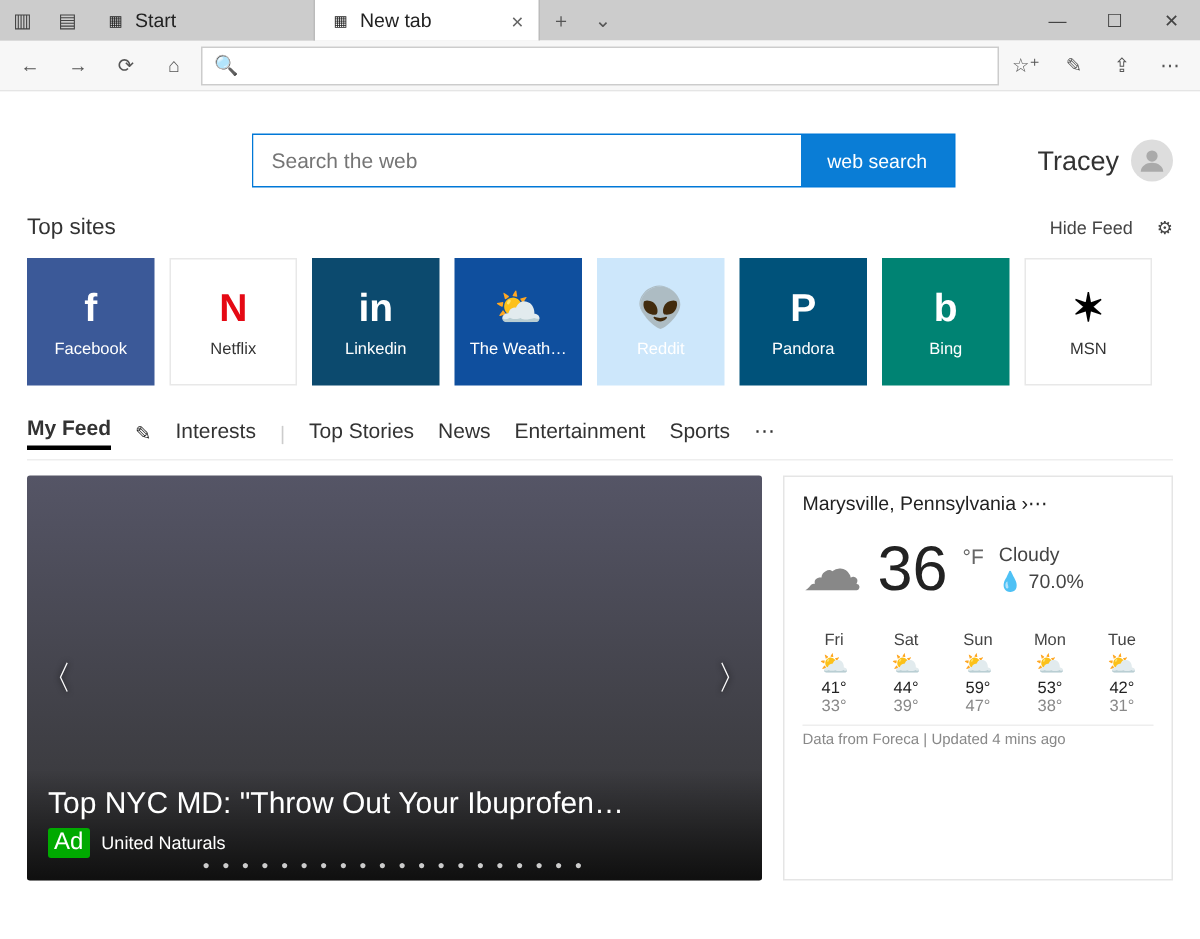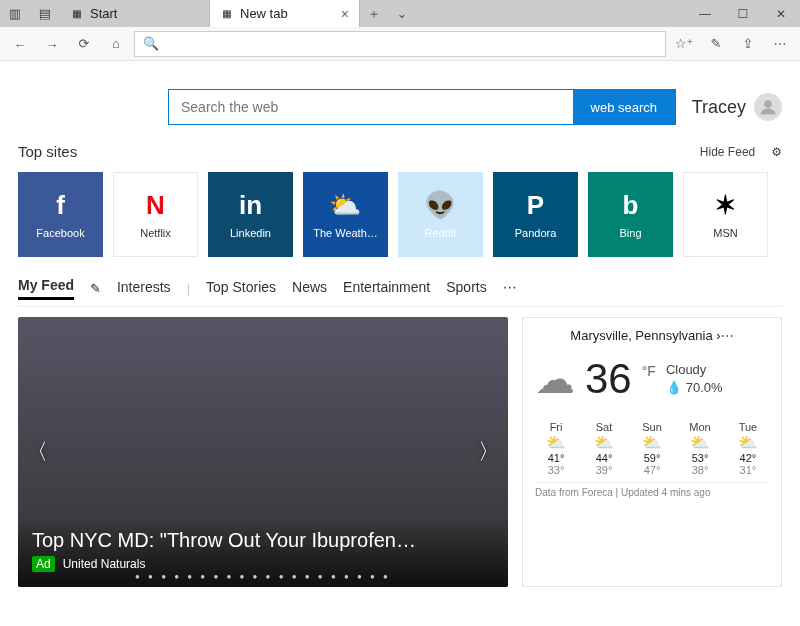--- a/index.html
+++ b/index.html
@@ -15,21 +15,21 @@
 .winbtns { margin-left:auto; display:flex; }
 .winbtn { width:38px; display:flex;align-items:center;justify-content:center; color:#444; font-size:12px;}
 
 .toolbar { height:34px; background:#f7f7f7; display:flex; align-items:center; padding:0 6px; gap:4px; border-bottom:1px solid #e5e5e5;}
 .tbtn { width:28px;height:28px; display:flex;align-items:center;justify-content:center; color:#555; border-radius:2px;}
 .urlbar { flex:1; height:26px; background:#fff; border:1px solid #ccc; display:flex; align-items:center; padding:0 8px; gap:8px; color:#777;}
 .urlbar input { border:none; outline:none; flex:1; font-size:13px; color:#333; }
 
 .page { background:#fff; height:565px; overflow:hidden; padding:0 18px; position:relative;}
 .searchrow { display:flex; align-items:center; padding:28px 0 10px 0; }
-.searchbox { margin-left:150px; display:flex; border:1px solid #0078d7; height:36px; width:508px;}
+.searchbox { margin-left:150px; display:flex; border:1px solid #0078d7; height:36px; width:469px;}
 .searchbox input { flex:1; border:none; outline:none; padding:0 12px; font-size:14px; color:#555;}
 .searchbtn { background:#0a7dd6; color:#fff; padding:0 18px; display:flex;align-items:center; font-size:13px;}
 .userarea { margin-left:auto; display:flex; align-items:center; gap:8px; color:#333; font-size:18px;}
 .avatar { width:28px;height:28px;border-radius:50%; background:#ddd; display:flex;align-items:center;justify-content:center;}
 
 .tsrow { display:flex; align-items:center; justify-content:space-between; padding:8px 0 6px 0;}
 .tslabel { font-size:15px; color:#333;}
 .hidefeed { font-size:12px; color:#444; display:flex;align-items:center; gap:16px;}
 
 .tiles { display:flex; gap:10px; padding:6px 0 14px 0;}
@@ -44,25 +44,25 @@
 .powered { margin-left:auto; font-size:12px; color:#666;}
 .powered b { color:#222;}
 
 .content { display:flex; gap:14px; padding-top:10px;}
 .hero { width:490px; height:270px; background:#3a3a35; position:relative; color:#fff; border-radius:2px; overflow:hidden; background:linear-gradient(#556,#333);}
 .hero .arrow { position:absolute; top:50%; transform:translateY(-50%); font-size:22px; color:#fff; text-shadow:0 0 4px #000;}
 .hero .arrow.l{left:8px;} .hero .arrow.r{right:8px;}
 .hero .caption { position:absolute; bottom:0; left:0; right:0; padding:12px 14px 6px 14px; background:linear-gradient(transparent,rgba(0,0,0,0.7));}
 .hero .headline { font-size:20px; font-weight:300;}
 .adrow { display:flex; align-items:center; gap:8px; font-size:12px; margin-top:4px;}
-.adchip { background:#0a0; color:#fff; font-size:12px; padding:1px 4px; border-radius:2px;}
+.adchip { background:#0a0; color:#fff; font-size:16px; padding:1px 4px; border-radius:2px;}
 .dots { text-align:center; font-size:8px; letter-spacing:3px; color:#ccc;}
 
 .weather { flex:1; border:1px solid #e5e5e5; padding:10px 12px; font-size:12px; color:#444;}
-.wloc { display:flex; align-items:center; justify-content:center; font-size:13px; color:#222;}
+.wloc { display:flex; align-items:center; justify-content:flex-start; font-size:13px; color:#222;}
 .wmain { display:flex; align-items:center; gap:10px; padding:12px 0;}
 .wtemp { font-size:42px; font-weight:300; color:#222;}
 .wunit { font-size:14px; color:#666; align-self:flex-start; padding-top:8px;}
 .wcond { font-size:13px; color:#444; line-height:1.4;}
 .wdays { display:flex; justify-content:space-between; text-align:center; padding:6px 0;}
 .wday { width:18%; font-size:11px; color:#444;}
 .wday .hi { color:#222;} .wday .lo{color:#888;}
 .wfoot { font-size:10px; color:#888; border-top:1px solid #eee; padding-top:4px;}
 svg { display:block; }
 </style>

